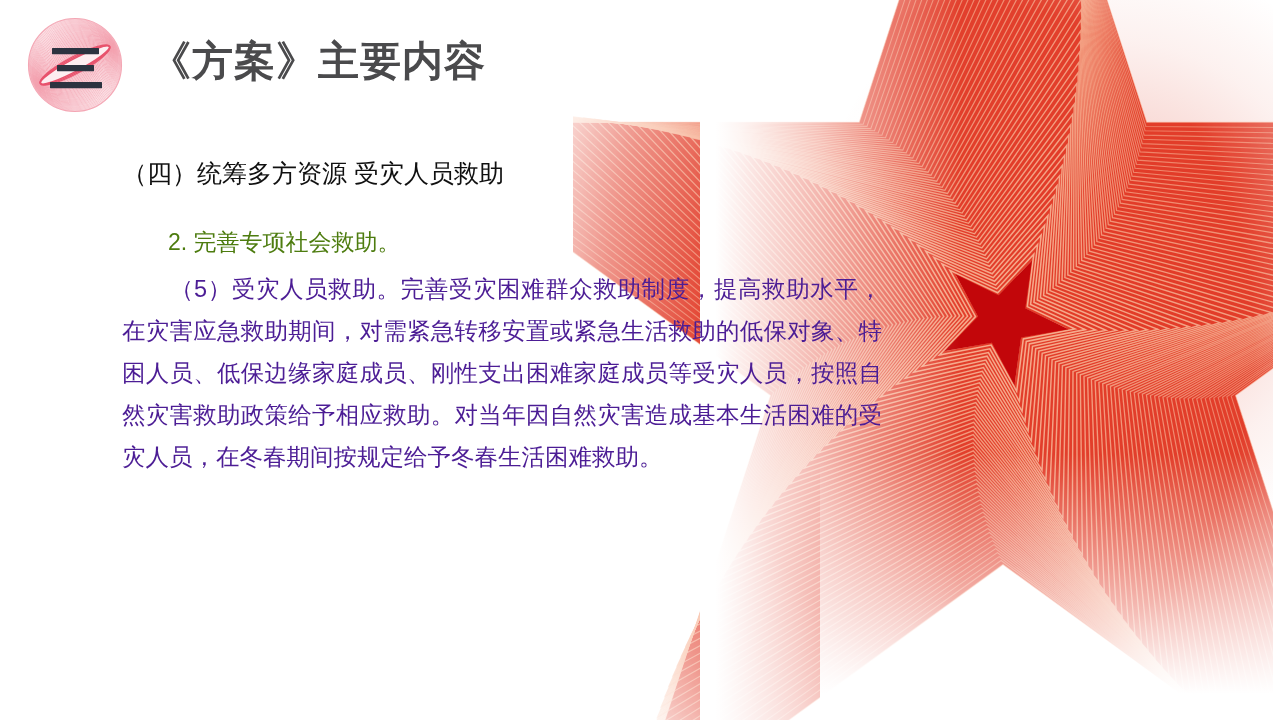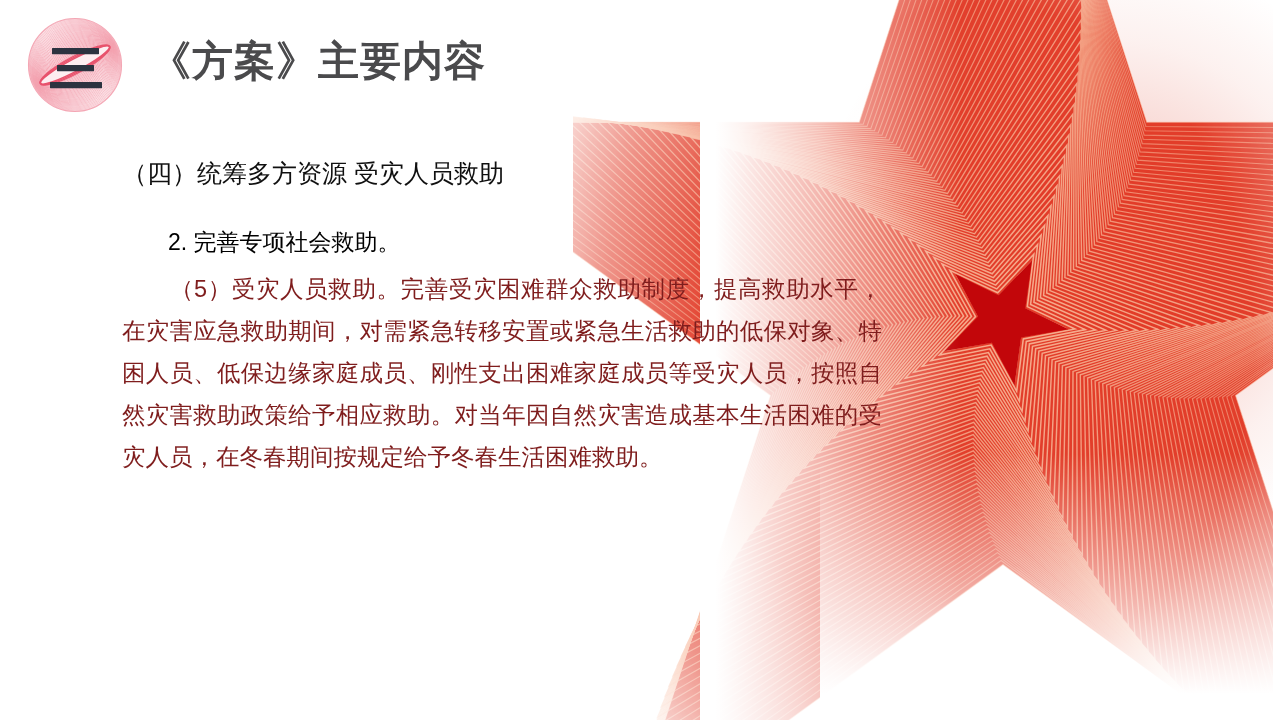--- a/index.html
+++ b/index.html
@@ -97,29 +97,29 @@
   }
   .section-heading {
     font-size: 25px;
     color: #101010;
     line-height: 1.45;
     margin: 0 0 0 0;
     white-space: nowrap;
   }
   .sub-heading {
     font-size: 23px;
-    color: #000000;
+    color: #4d7c0f;
     line-height: 1.5;
     margin: 34px 0 0 0;
     padding-left: 46px;
     white-space: nowrap;
   }
   .body-paragraph {
     font-size: 23.5px;
-    color: #7f1d1d;
+    color: #4c1d95;
     line-height: 42px;
     margin: 8px 0 0 0;
     text-indent: 48px;
     text-align: justify;
     text-justify: inter-ideograph;
     width: 760px;
   }
 </style>
 </head>
 <body>

